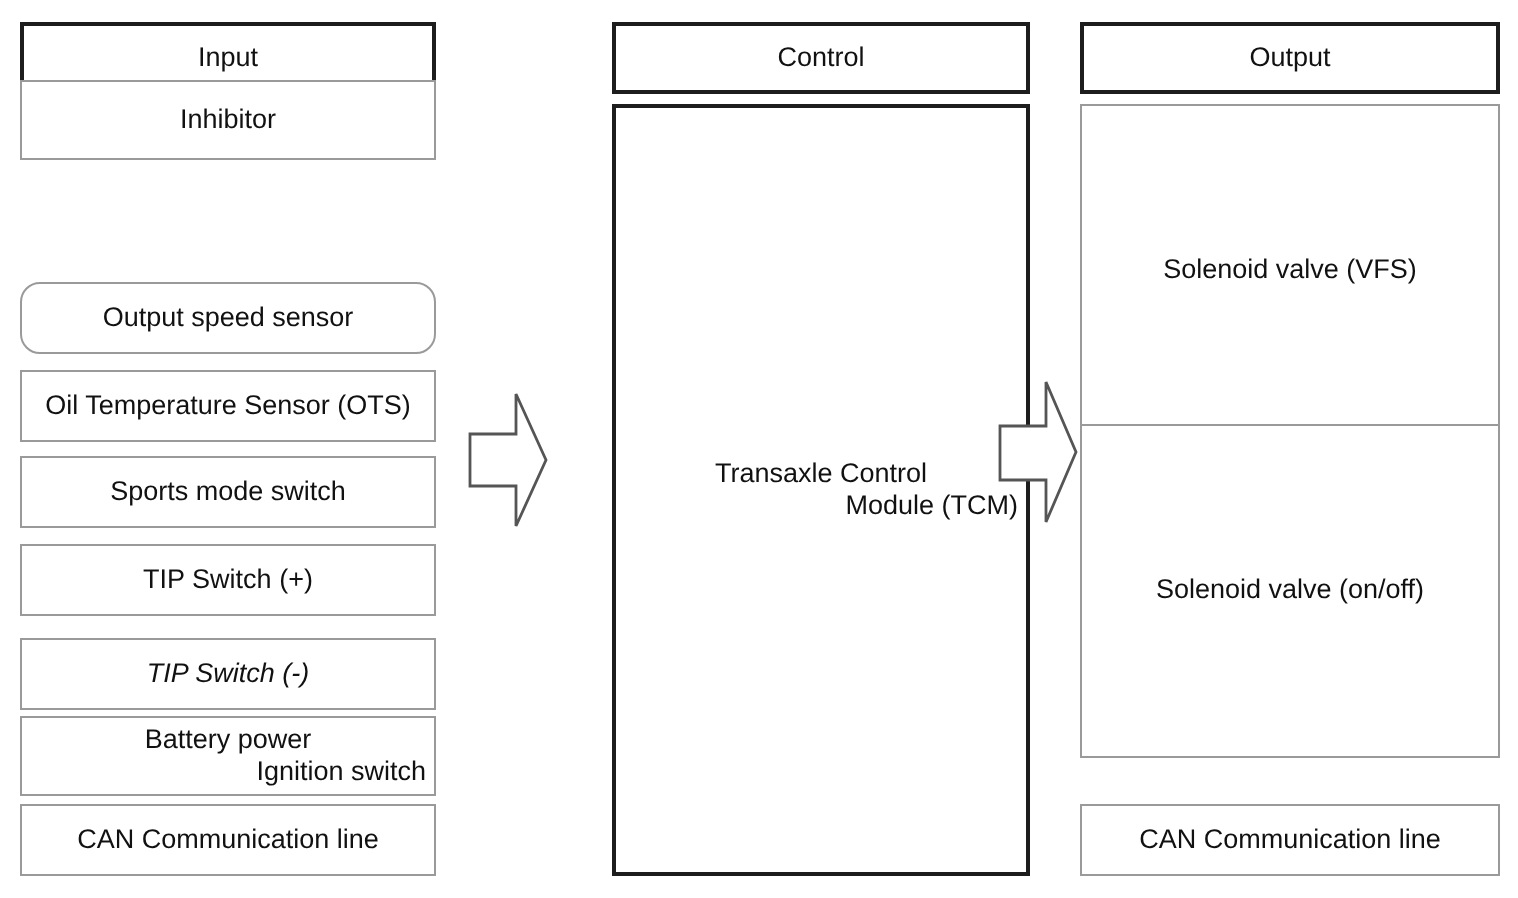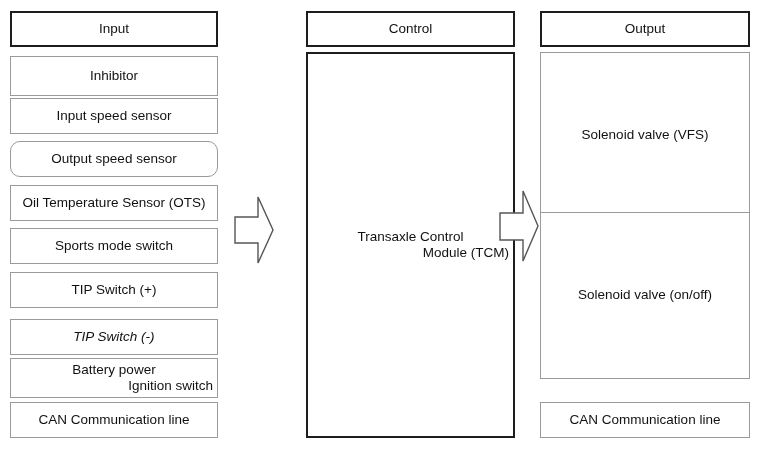--- a/index.html
+++ b/index.html
@@ -72,27 +72,24 @@
 </style>
 </head>
 <body>
 
 <div id="diagram">
 
   <div class="box strong col-input" style="top:11px; height:36px;">
     <span class="lbl">Input</span>
   </div>
 
-  <div class="box col-input" style="top:56px; height:40px;align-items:center;">
+  <div class="box col-input" style="top:40px; height:40px;align-items:center;">
     <span class="lbl">Inhibitor</span>
   </div>
 
-  <div class="box col-input" style="top:98px; height:36px;">
-    <span class="lbl">Input speed sensor</span>
-  </div>
 
   <div class="box col-input" style="top:141px; height:36px;border-radius:10px;">
     <span class="lbl">Output speed sensor</span>
   </div>
 
   <div class="box col-input" style="top:185px; height:36px;">
     <span class="lbl">Oil Temperature Sensor (OTS)</span>
   </div>
 
   <div class="box col-input" style="top:228px; height:36px;">

